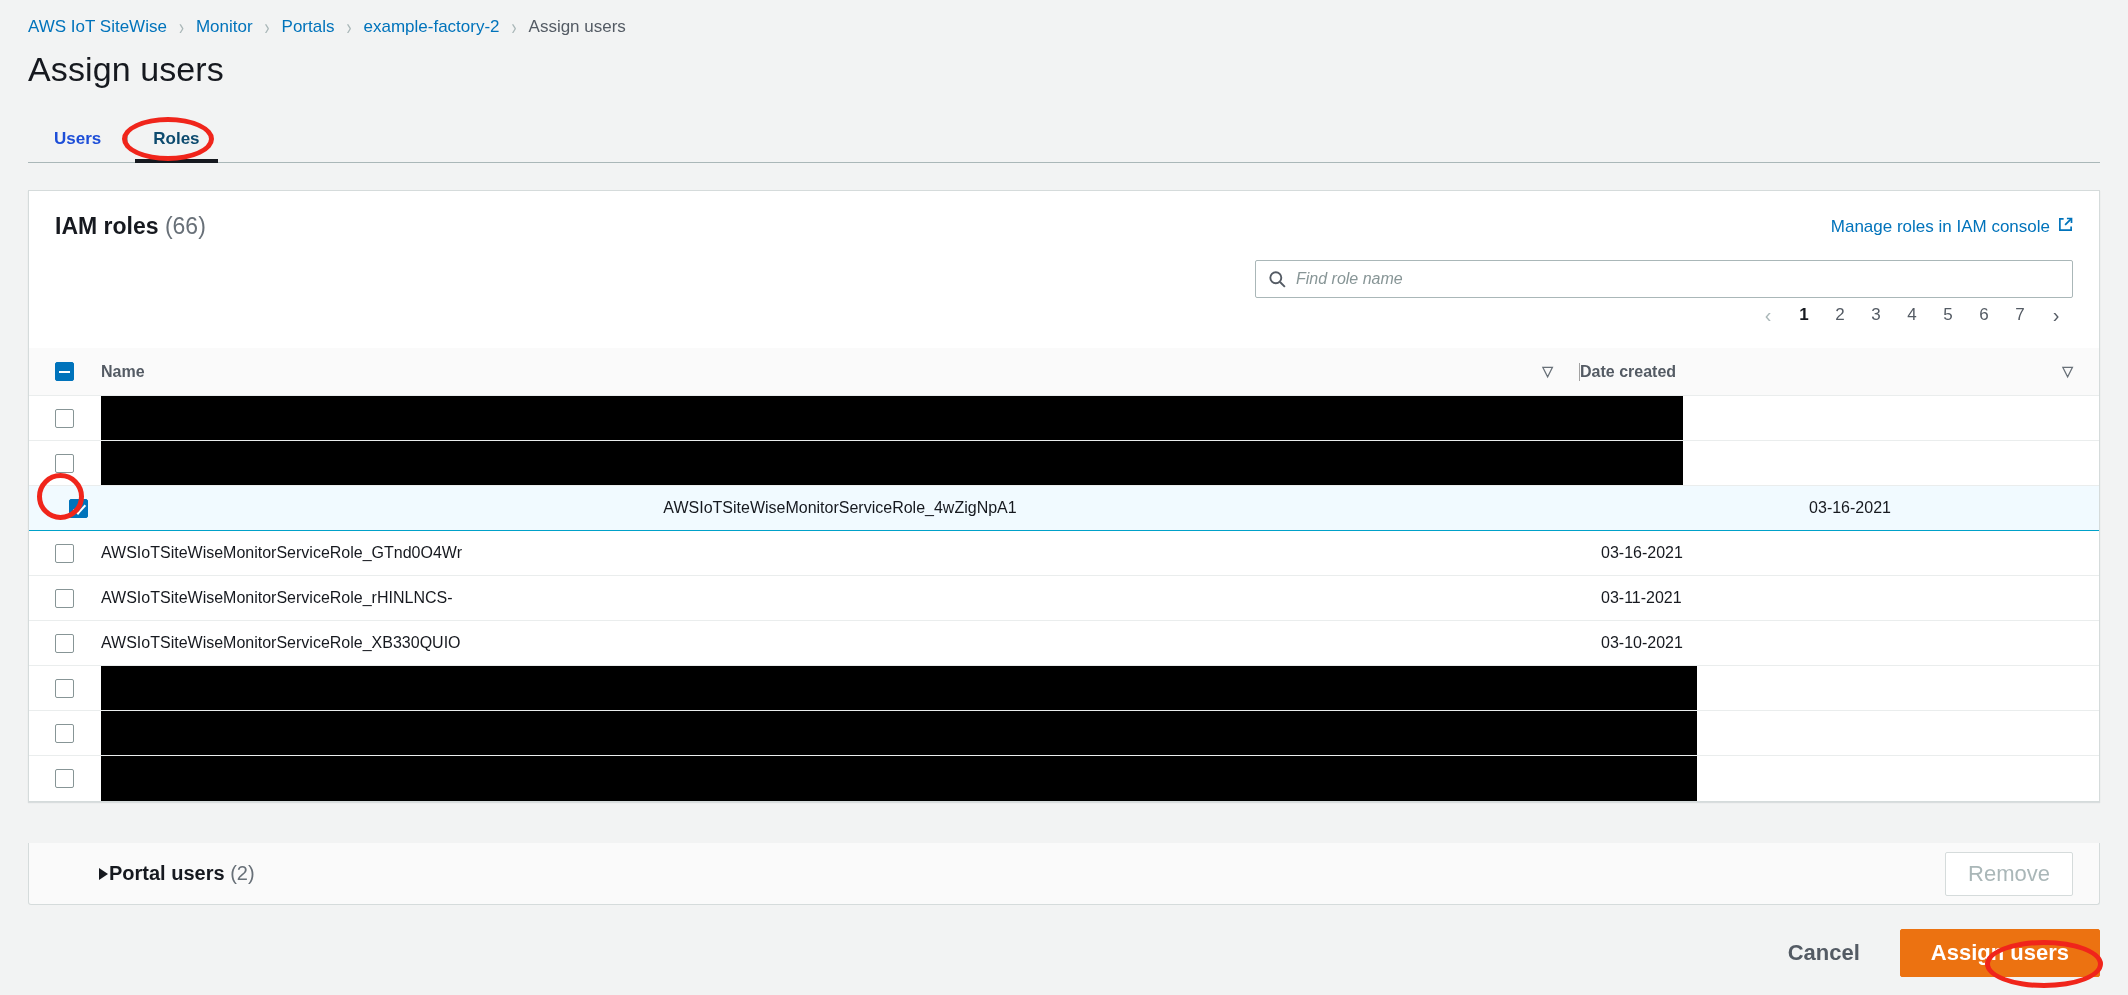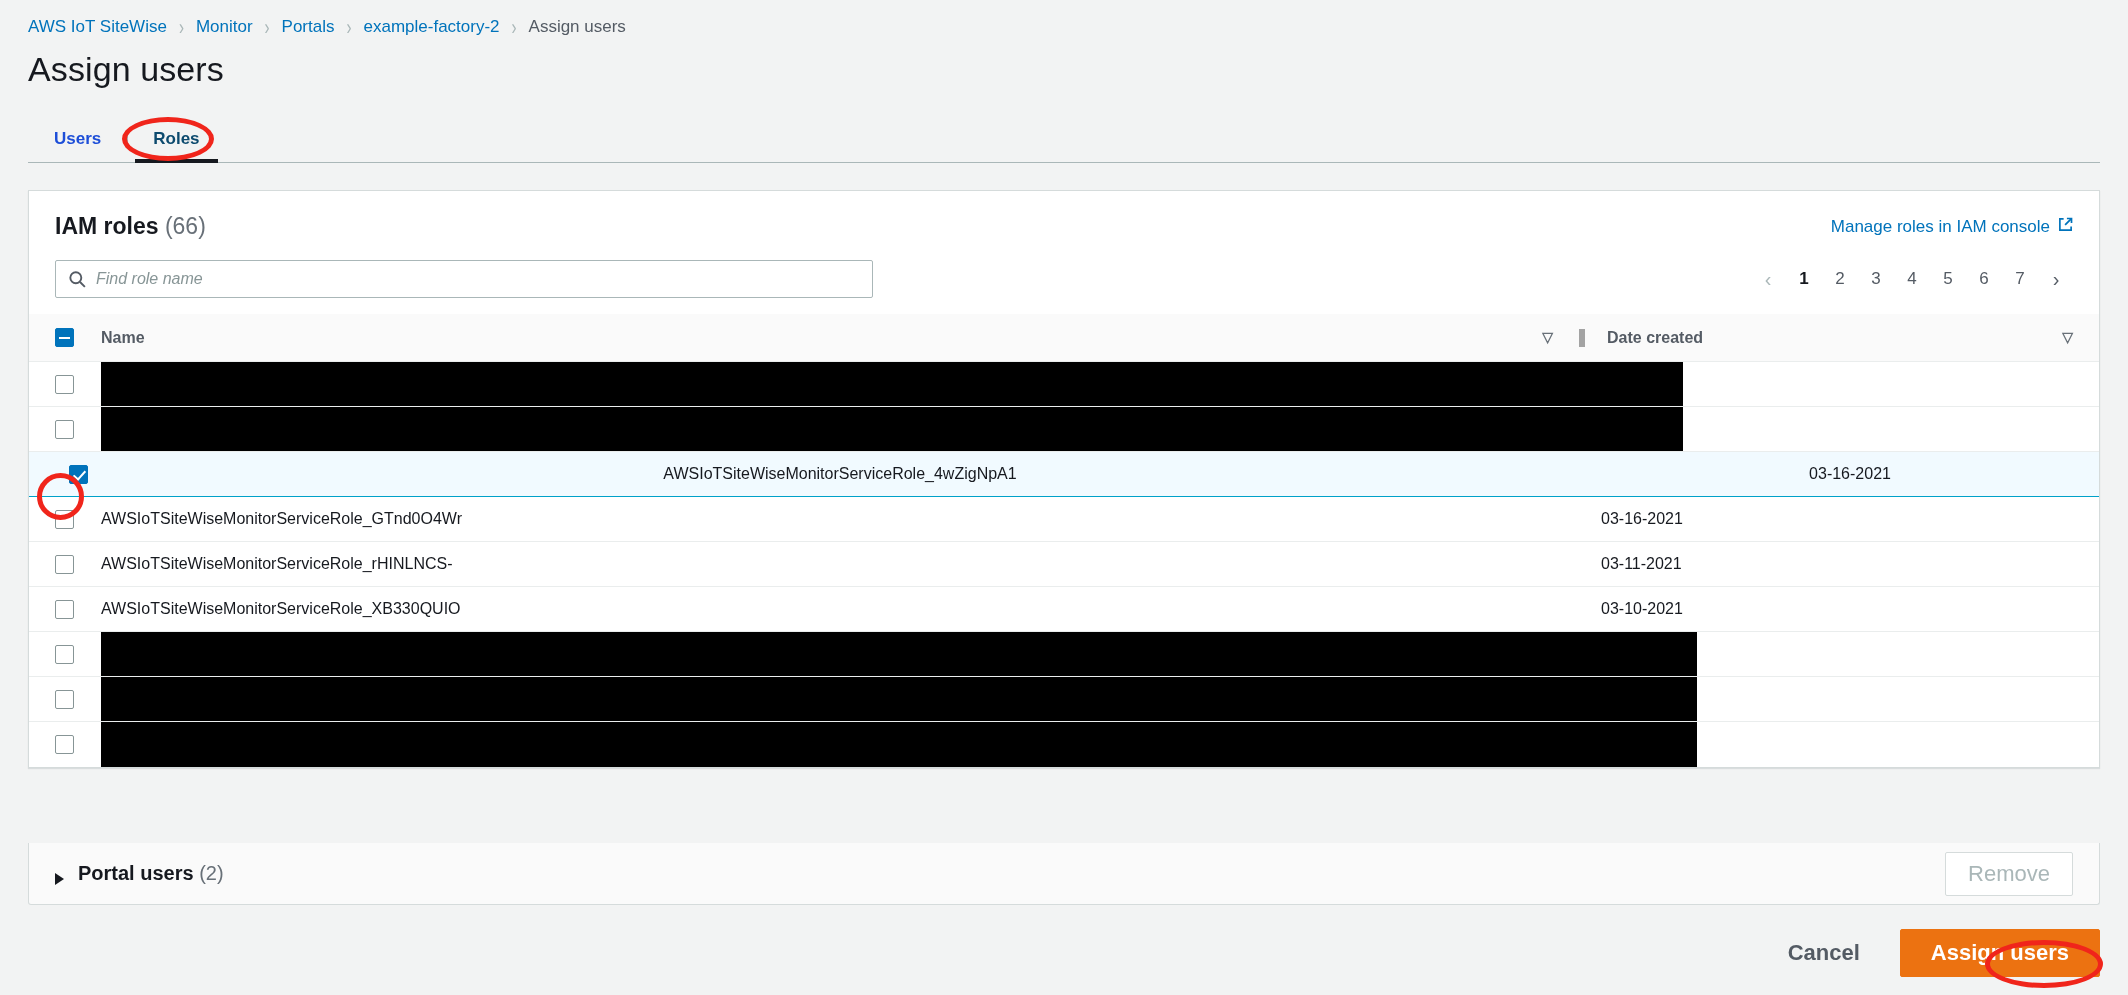--- a/index.html
+++ b/index.html
@@ -65,22 +65,23 @@
   }
   .card-title { font-size: 23px; font-weight: 700; color: #16191f; }
   .card-title .count { color: #687078; font-weight: 400; }
   .manage-link {
     font-size: 17px; color: #0073bb; text-decoration: none;
     display: inline-flex; align-items: center; gap: 8px; cursor: pointer;
   }
 
   
   .toolbar {
-    display: flex; align-items: center; justify-content: space-between;
+    display: flex; align-items: flex-end; justify-content: space-between;
     padding: 14px 26px 16px 26px;
+    flex-direction: column;
   }
   .search-box {
     position: relative; width: 818px; height: 38px;
     border: 1px solid #aab7b8; border-radius: 2px; background: #fff;
     display: flex; align-items: center;
   }
   .search-icon { position: absolute; left: 12px; top: 9px; color: #545b64; }
   .search-input {
     border: 0; outline: 0; background: transparent;
     font-size: 16px; font-family: "Liberation Sans", sans-serif;
@@ -101,21 +102,21 @@
   table { width: 100%; border-collapse: collapse; table-layout: fixed; }
   thead th {
     text-align: left; font-size: 16px; font-weight: 700; color: #545b64;
     padding: 14px 0; border-bottom: 1px solid #eaeded; background: #fafafa;
     vertical-align: middle;
   }
   .col-check { width: 72px; padding-left: 26px !important; }
   .col-name { width: auto; }
   .col-date { width: 520px; }
   .hdr-name-inner, .hdr-date-inner { display: flex; align-items: flex-start; justify-content: space-between; padding-right: 26px; }
-  .hdr-date-inner { padding-left: 22px; border-left: 6px solid #a3a3a3; }
+  .hdr-date-inner { border-left: 1px solid #a3a3a3; }
   .sort-icon { color: #687078; font-size: 14px; }
 
   tbody td {
     font-size: 16px; color: #16191f; padding: 0;
     border-bottom: 1px solid #eaeded; height: 45px; vertical-align: middle;
   }
   tbody tr:last-child td { border-bottom: none; }
   td.cell-check { padding-left: 26px; }
   td.cell-name { padding-left: 0; }
   td.cell-date { padding-left: 22px; }
@@ -142,21 +143,21 @@
 
   .redact { background: #000; height: 100%; display: block; }
 
   
   .portal-bar {
     position: absolute; left: 28px; right: 28px; top: 843px;
     background: #fafafa; border: 1px solid #d5dbdb; border-top: none;
     display: flex; align-items: center; justify-content: space-between;
     padding: 0 26px; height: 62px; border-radius: 0 0 3px 3px;
   }
-  .portal-left { display: flex; align-items: flex-end; gap: 14px; cursor: pointer; }
+  .portal-left { display: flex; align-items: center; gap: 1px; cursor: pointer; margin-left: 44px; }
   .tri { width: 0; height: 0; border-left: 9px solid #16191f; border-top: 6px solid transparent; border-bottom: 6px solid transparent; }
   .portal-label { font-size: 20px; font-weight: 700; color: #16191f; }
   .portal-label .count { color: #687078; font-weight: 400; }
   .btn {
     font-size: 22px; font-family: "Liberation Sans", sans-serif;
     border-radius: 2px; cursor: pointer; white-space: nowrap;
   }
   .btn-remove {
     background: #fff; border: 1px solid #d5dbdb; color: #aab7b8;
     padding: 8px 22px; cursor: default;

